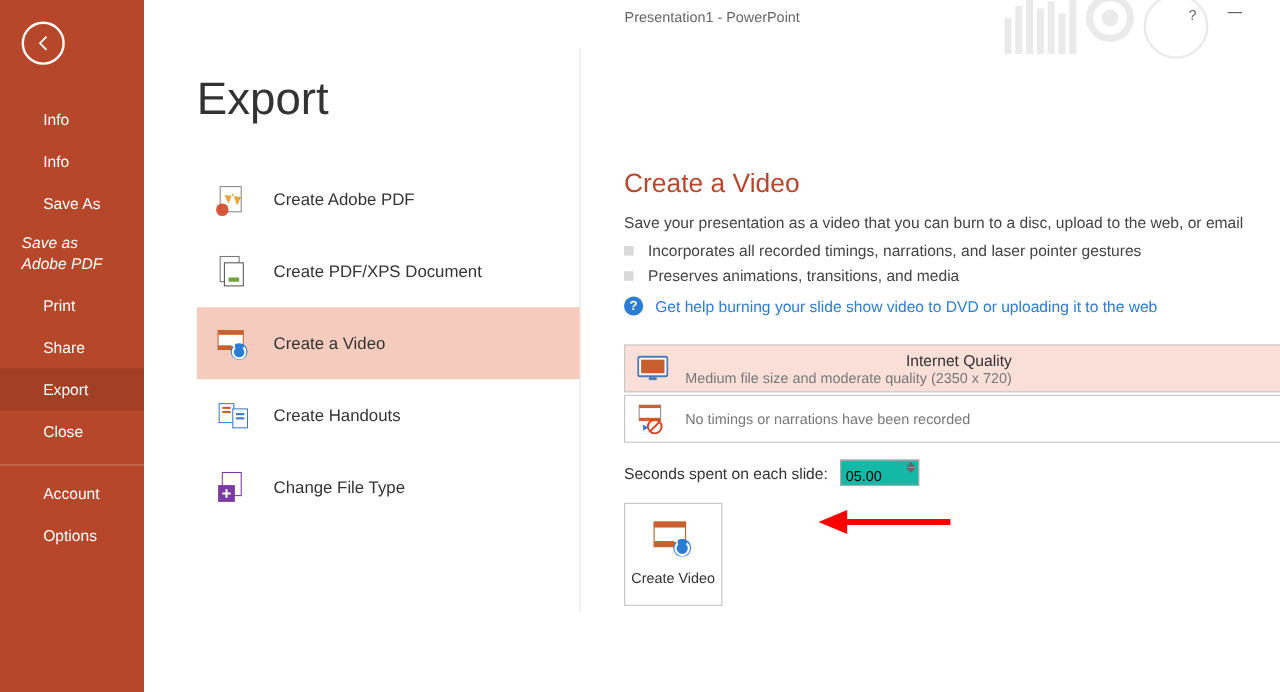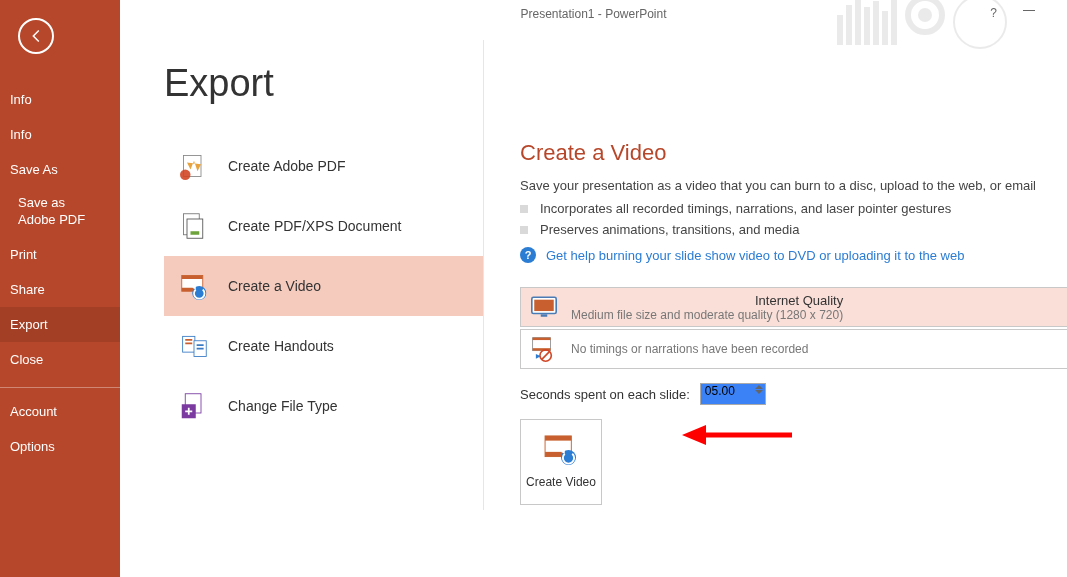--- a/index.html
+++ b/index.html
@@ -14,22 +14,22 @@
   .titlebar-deco .circ1 { width: 40px; height: 40px; border:6px solid #000; border-radius:50%;}
   .titlebar-deco .circ1 .inner{width:14px;height:14px;background:#000;border-radius:50%;margin:7px auto;}
   .titlebar-deco .sun{width:54px;height:54px;border-radius:50%;border:2px solid #000;position:relative;}
   .win-help { position: absolute; right: 70px; top: 6px; font-size: 12px; color: #666; cursor: default; }
   .win-min { position: absolute; right: 32px; top: 10px; width: 12px; height: 1px; background: #666; }
   
   
   .sidebar { width: 120px; background: #b7472a; color: #fff; display: flex; flex-direction: column; padding-top: 18px; font-size: 13px; flex-shrink: 0; }
   .back-btn { width: 36px; height: 36px; border: 2px solid #fff; border-radius: 50%; margin-left: 18px; margin-bottom: 28px; display: flex; align-items: center; justify-content: center; cursor: pointer; }
   .back-btn svg { width: 18px; height: 18px; fill: #fff; }
-  .side-item { padding: 10px 10px; cursor: pointer; }
-  .side-item.tall { padding: 8px 18px; line-height: 1.3; }
+  .side-item { padding: 10px 36px; cursor: pointer; }
+  .side-item.tall { padding: 8px 18px; line-height: 1.3; font-style: italic; }
   .side-item.active { background: #a33f25; }
   .side-divider { border-top: 1px solid rgba(255,255,255,0.35); margin: 10px 0 6px 0; }
   
   
   .main { flex: 1; display: flex; padding: 40px 0 0 0; position: relative; }
   
   .page-title { position: absolute; top: 62px; left: 44px; font-size: 38px; font-weight: 300; color: #333; }
   
   .col-left { width: 320px; padding-top: 96px; margin-left: 44px; border-right: 1px solid #e6e6e6; height: 470px; text-align: center;}
   .export-item { display: flex; align-items: center; gap: 18px; height: 60px; padding: 0 14px; cursor: pointer; font-size: 14px; color: #333; }
@@ -46,21 +46,21 @@
   .help-link a { color: #2b7cd3; text-decoration: none; }
   
   .dd { border: 1px solid #c8c8c8; width: 580px; display: flex; align-items: center; padding: 4px 8px; position: relative; cursor: pointer; gap: 12px; }
   .dd.orange { background: #f9dfd7; }
   .dd .dd-icon { width: 30px; height: 30px; display:flex;align-items:center;justify-content:center; }
   .dd .dd-text .t1 { font-size: 13px; color: #333; text-align: right; }
   .dd .dd-text .t2 { font-size: 12px; color: #777; }
   .dd + .dd { margin-top: 2px; }
   
   .seconds-row { display: flex; align-items: center; gap: 10px; margin-top: 14px; font-size: 13px; color: #333; }
-  .spinner { border: 1px solid #aaa; width: 66px; height: 22px; display: flex; align-items: flex-start; padding: 0 4px; position: relative; background: #3b82f6; }
+  .spinner { border: 1px solid #aaa; width: 66px; height: 22px; display: flex; align-items: flex-end; padding: 0 4px; position: relative; background: #14b8a6; }
   .spinner input { border: none; outline: none; width: 40px; font-size: 12px; background: transparent; }
   .spinner .arrows { position: absolute; right: 2px; top: 1px; display: flex; flex-direction: column; gap: 1px; }
   .spinner .arrows span { width: 0; height: 0; border-left: 4px solid transparent; border-right: 4px solid transparent; }
   .spinner .arrows .up { border-bottom: 4px solid #666; }
   .spinner .arrows .down { border-top: 4px solid #666; }
   
   .create-btn { border: 1px solid #c8c8c8; width: 82px; height: 86px; margin-top: 14px; display: flex; flex-direction: column; align-items: center; justify-content: center; gap: 6px; cursor: pointer; background:#fff; }
   .create-btn .lbl { font-size: 12px; color: #333; text-align: center; line-height: 1.2; }
   
   .arrow-annot { position: absolute; left: 562px; top: 420px; }
@@ -192,21 +192,21 @@
       <div class="dd orange">
         <span class="dd-icon">
           <svg width="26" height="22" viewBox="0 0 32 26">
               <rect x="1" y="1" width="30" height="20" rx="2" fill="#fff" stroke="#4a7bb5" stroke-width="2"></rect>
               <rect x="4" y="4" width="24" height="14" fill="#c7602e"></rect>
               <rect x="12" y="22" width="8" height="3" fill="#4a7bb5"></rect>
             </svg>
         </span>
         <div class="dd-text">
           <div class="t1">Internet Quality</div>
-          <div class="t2">Medium file size and moderate quality (1280 x 720)</div>
+          <div class="t2">Medium file size and moderate quality (2350 x 720)</div>
         </div>
 
       </div>
 
       <div class="dd">
         <span class="dd-icon">
           <svg width="26" height="26" viewBox="0 0 32 32">
               <rect x="2" y="2" width="22" height="16" fill="#fff" stroke="#888"></rect>
               <rect x="2" y="2" width="22" height="3" fill="#c7602e"></rect>
               <rect x="2" y="15" width="22" height="3" fill="#c7602e"></rect>

